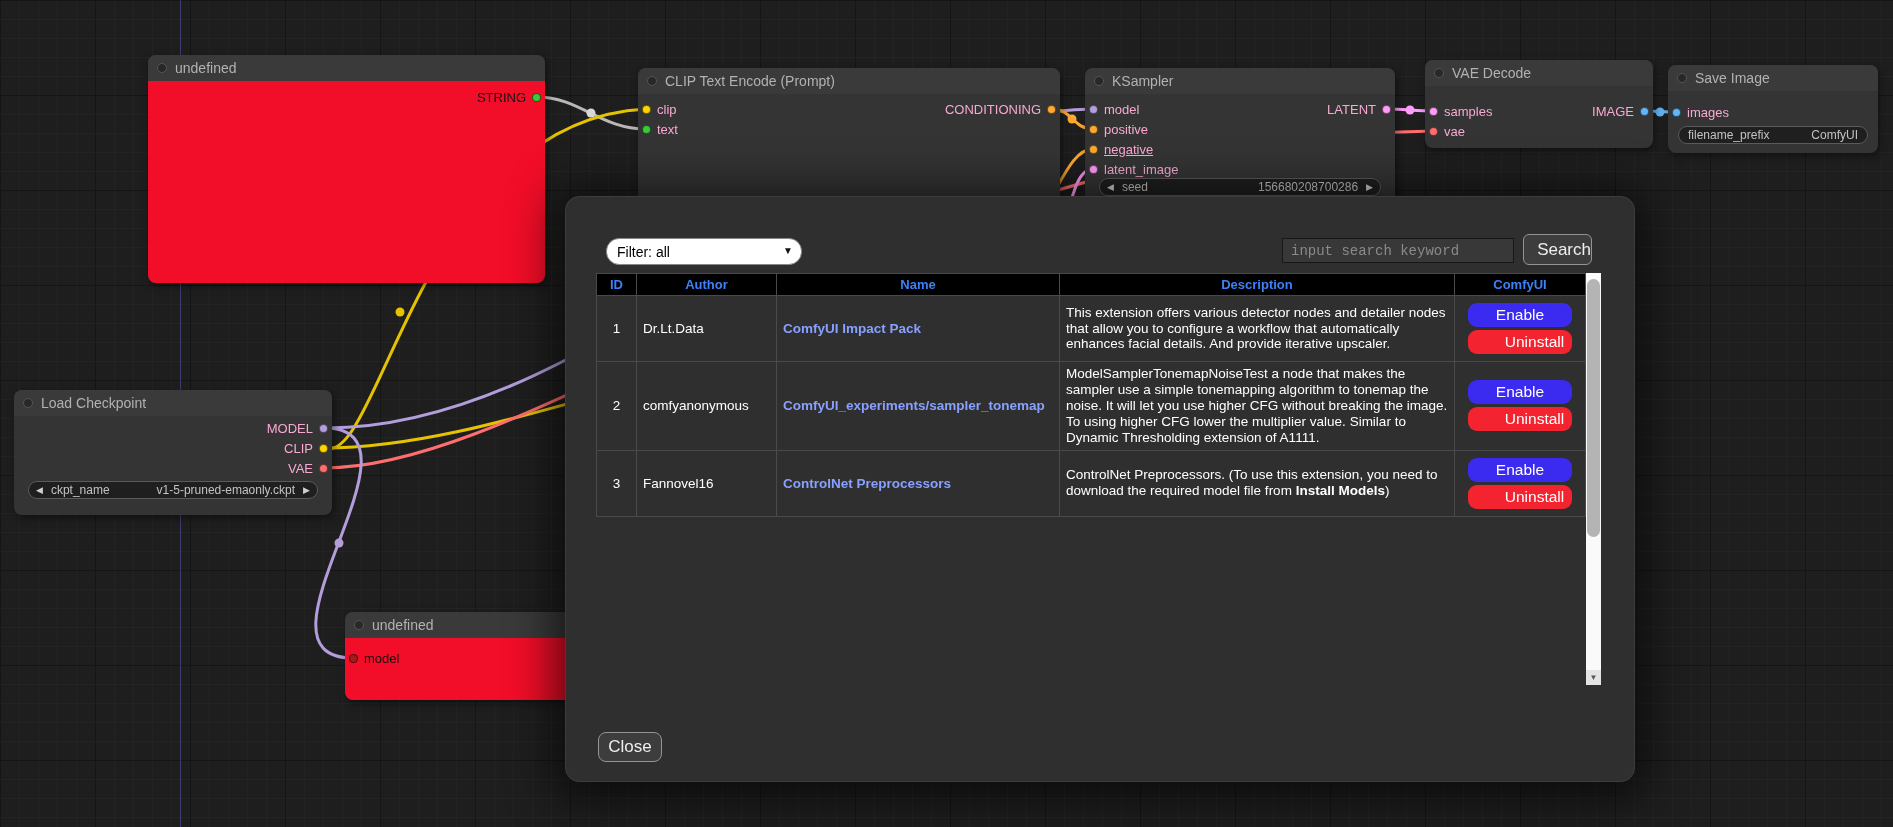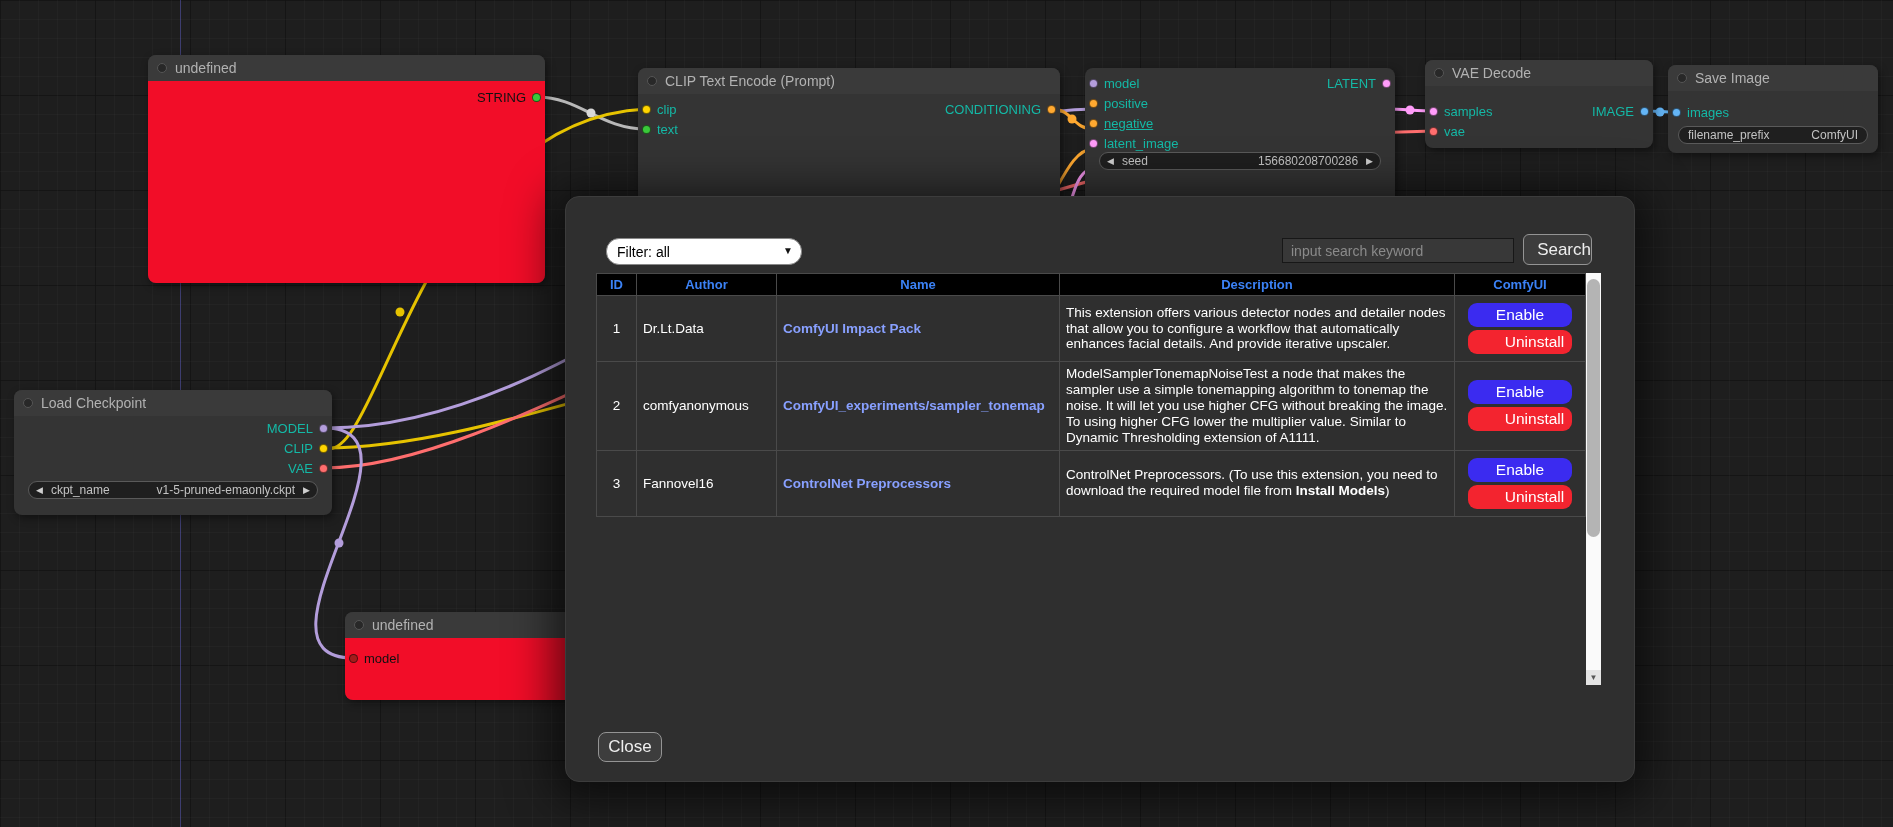--- a/index.html
+++ b/index.html
@@ -17,21 +17,21 @@
   }
   .axis-line { position:absolute; left:180px; top:0; bottom:0; width:1px; background:rgba(100,100,210,0.45); z-index:0; }
   #wires { position:absolute; left:0; top:0; z-index:1; }
 
   
   .node { position:absolute; background:#343434; border-radius:8px; box-shadow:2px 3px 8px rgba(0,0,0,0.45); z-index:2; }
   .node-header { display:flex; align-items:center; height:26px; background:#3a3a3a; border-radius:8px 8px 0 0; color:#b2b2b2; font-size:14px; }
   .hdot { width:10px; height:10px; border-radius:50%; background:#282828; border:1px solid #555; margin:0 8px 0 9px; flex:0 0 auto; }
   .node-body { position:relative; border-radius:0 0 8px 8px; height:calc(100% - 26px); }
   .node.red .node-body { background:#f20d28; }
-  .slot { position:absolute; display:flex; align-items:center; height:20px; font-size:13px; color:#14b8a6; }
+  .slot { position:absolute; display:flex; align-items:center; height:20px; font-size:13px; color:#f9a8d4; }
   .slot.in  { left:4px; }
   .slot.out { right:4px; flex-direction:row-reverse; }
   .slot .dot { width:9px; height:9px; border-radius:50%; border:1px solid rgba(0,0,0,0.55); flex:0 0 auto; }
   .slot.in  .slabel { margin-left:6px; }
   .slot.out .slabel { margin-right:6px; }
   .node.red .slot { color:#111; }
   .c-clip{background:#ffd500}.c-string{background:#3ac93a}.c-cond{background:#ffa931}
   .c-model{background:#b39ddb}.c-latent{background:#ff9cf9}.c-vae{background:#ff6e6e}
   .c-image{background:#64b5f6}.c-err{background:#a21c1c}
   .widget { position:absolute; display:flex; align-items:center; background:#1f1f1f; border:1px solid #5a5a5a; border-radius:9px; height:18px; font-size:12px; color:#c3c3c3; padding:0 7px; }
@@ -39,21 +39,21 @@
   .widget .wlabel { margin:0 8px 0 8px; }
   .widget .wvalue { margin-left:auto; margin-right:8px; white-space:nowrap; }
   .widget.noarrow .wlabel { margin-left:2px; }
   .widget.noarrow .wvalue { margin-right:2px; }
 
   
   .modal { position:absolute; left:565px; top:196px; width:1070px; height:586px; background:#2f2f2f; border:1px solid #3c3c3c; border-radius:14px; z-index:10; box-shadow:0 6px 45px 12px rgba(0,0,0,0.6); }
   .filter-wrap { position:absolute; left:40px; top:41px; width:196px; height:27px; }
   .filter-wrap select { width:100%; height:100%; border-radius:13px; border:1px solid #888; background:#fff; color:#000; font-size:14px; padding:0 24px 0 10px; appearance:none; -webkit-appearance:none; font-family:"Liberation Sans",sans-serif; }
   .filter-wrap .dd-arrow { position:absolute; right:9px; top:7px; font-size:10px; color:#111; pointer-events:none; }
-  .search-input { position:absolute; left:716px; top:41px; width:232px; height:25px; background:#383838; border:1px solid #171717; color:#ddd; font-size:14px; padding:0 8px; font-family:Liberation Sans, sans-serif; }
+  .search-input { position:absolute; left:716px; top:41px; width:232px; height:25px; background:#383838; border:1px solid #171717; color:#ddd; font-size:14px; padding:0 8px; font-family:Liberation Mono, monospace; }
   .search-input::placeholder { color:#8a8a8a; }
   .btn-plain { background:#3d3d3d; border:1px solid #949494; border-radius:6px; color:#eee; font-size:17px; font-family:"Liberation Sans",sans-serif; cursor:pointer; }
   .search-btn { position:absolute; left:957px; top:37px; width:69px; height:31px;text-align:right; }
   .close-btn { position:absolute; left:32px; top:535px; width:64px; height:30px; border-radius:8px; }
 
   .table-wrap { position:absolute; left:30px; top:76px; width:1005px; height:412px; }
   table.ext { border-collapse:collapse; width:989px; color:#fff; table-layout:fixed; }
   table.ext th { background:#000; color:#3b82f6; font-size:13px; font-weight:bold; text-align:center; border:1px solid #4a4a4a; padding:3px 2px; }
   table.ext td { border:1px solid #4a4a4a; padding:4px 6px; vertical-align:middle; font-size:13.5px; }
   td.col-id { text-align:center; }
@@ -133,20 +133,24 @@
       <span class="slabel">text</span>
     </div>
     <div class="slot out" style="top:5px;">
       <span class="dot c-cond"></span>
       <span class="slabel">CONDITIONING</span>
     </div>
   </div>
 </div>
 
 <div class="node" style="left:1085px; top:68px; width:310px; height:200px;">
+  <div class="node-header">
+    <span class="hdot"></span>
+    <span>KSampler</span>
+  </div>
   <div class="node-body">
     <div class="slot in" style="top:5px;">
       <span class="dot c-model"></span>
       <span class="slabel">model</span>
     </div>
     <div class="slot in" style="top:25px;">
       <span class="dot c-cond"></span>
       <span class="slabel">positive</span>
     </div>
     <div class="slot in" style="top:45px;text-decoration:underline;">

